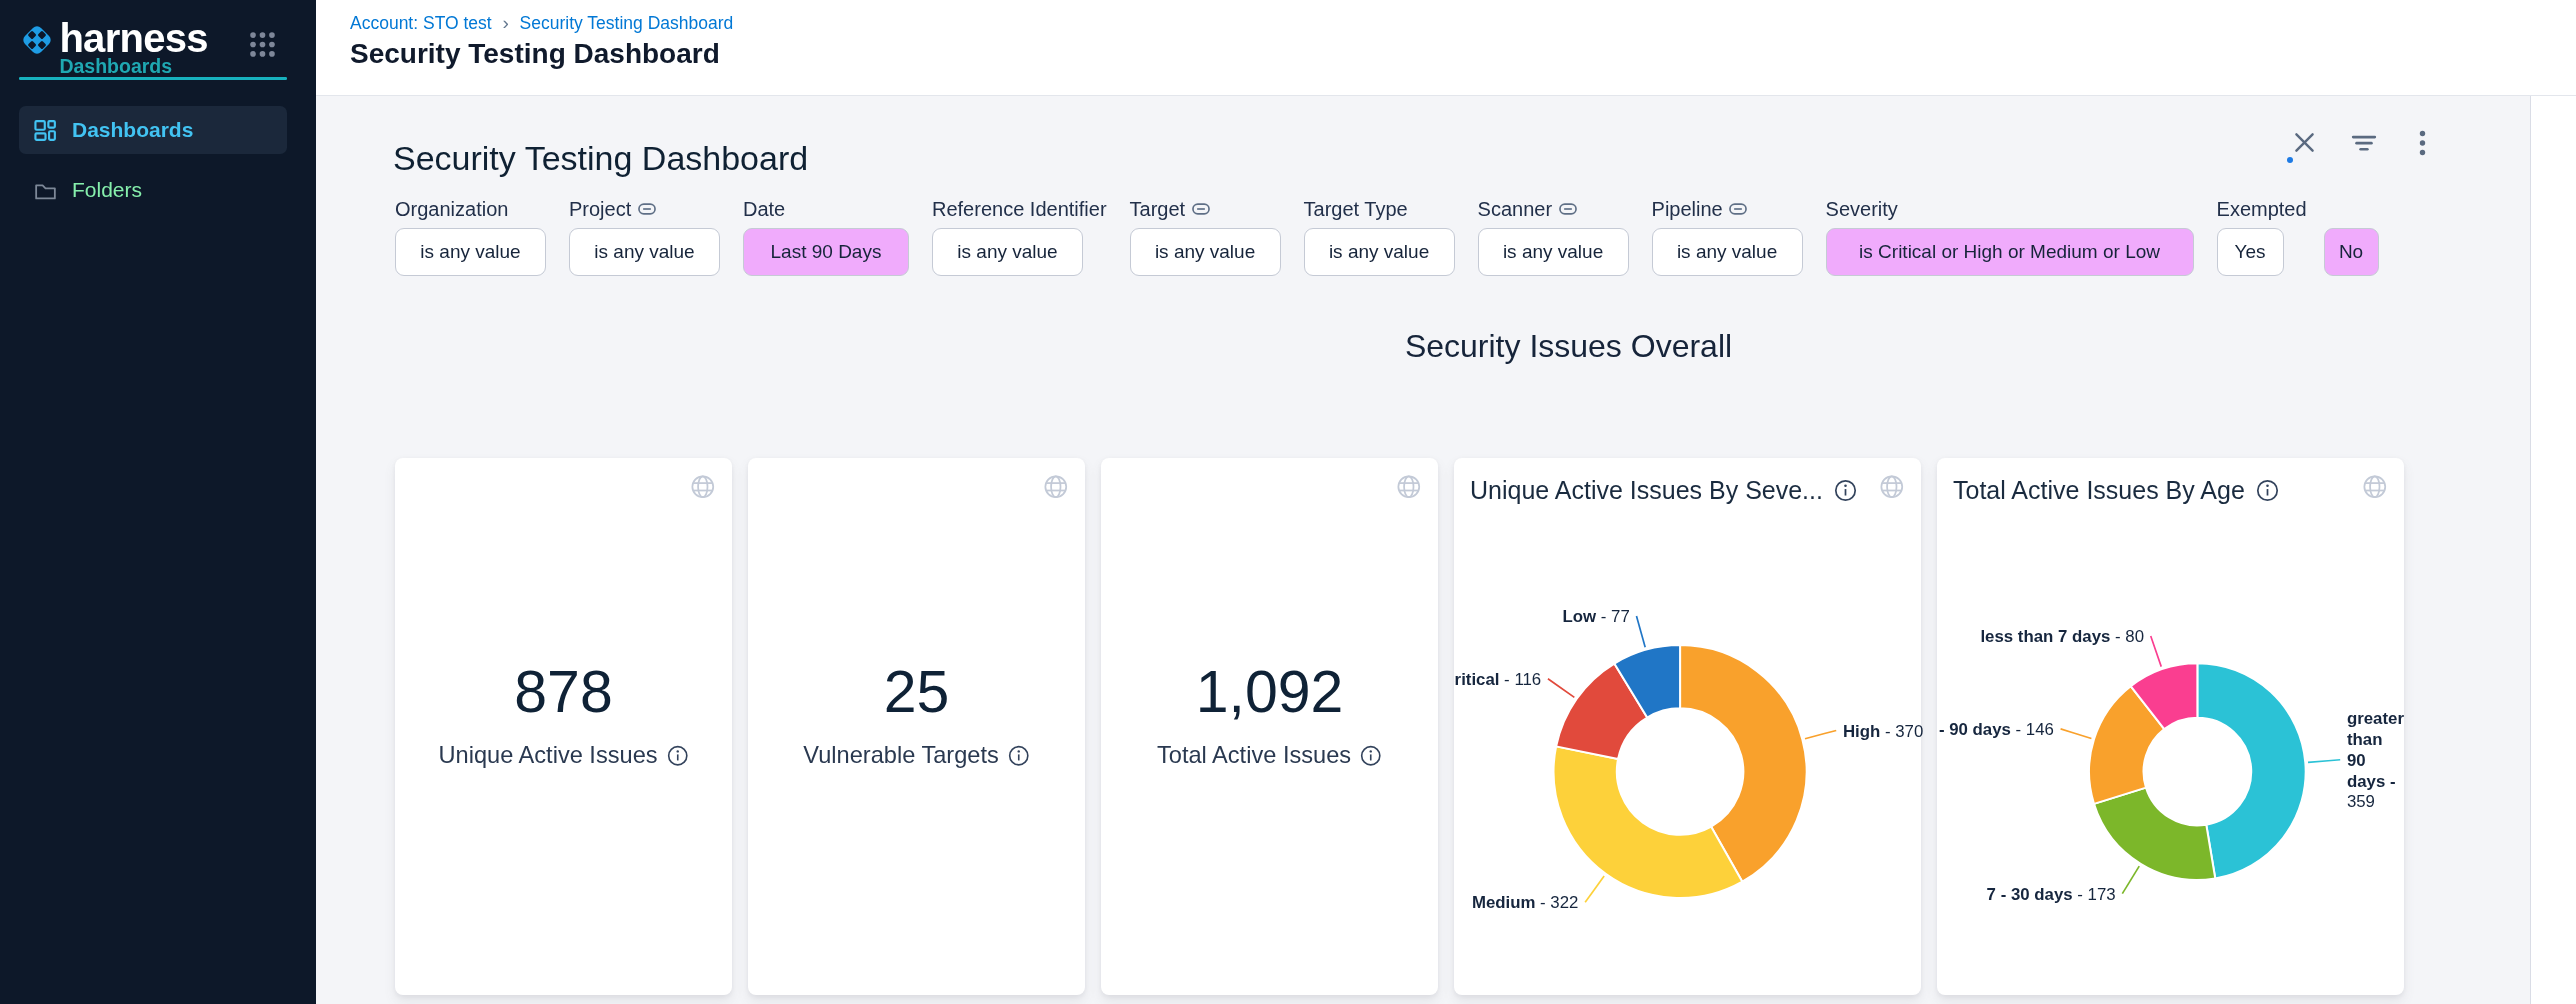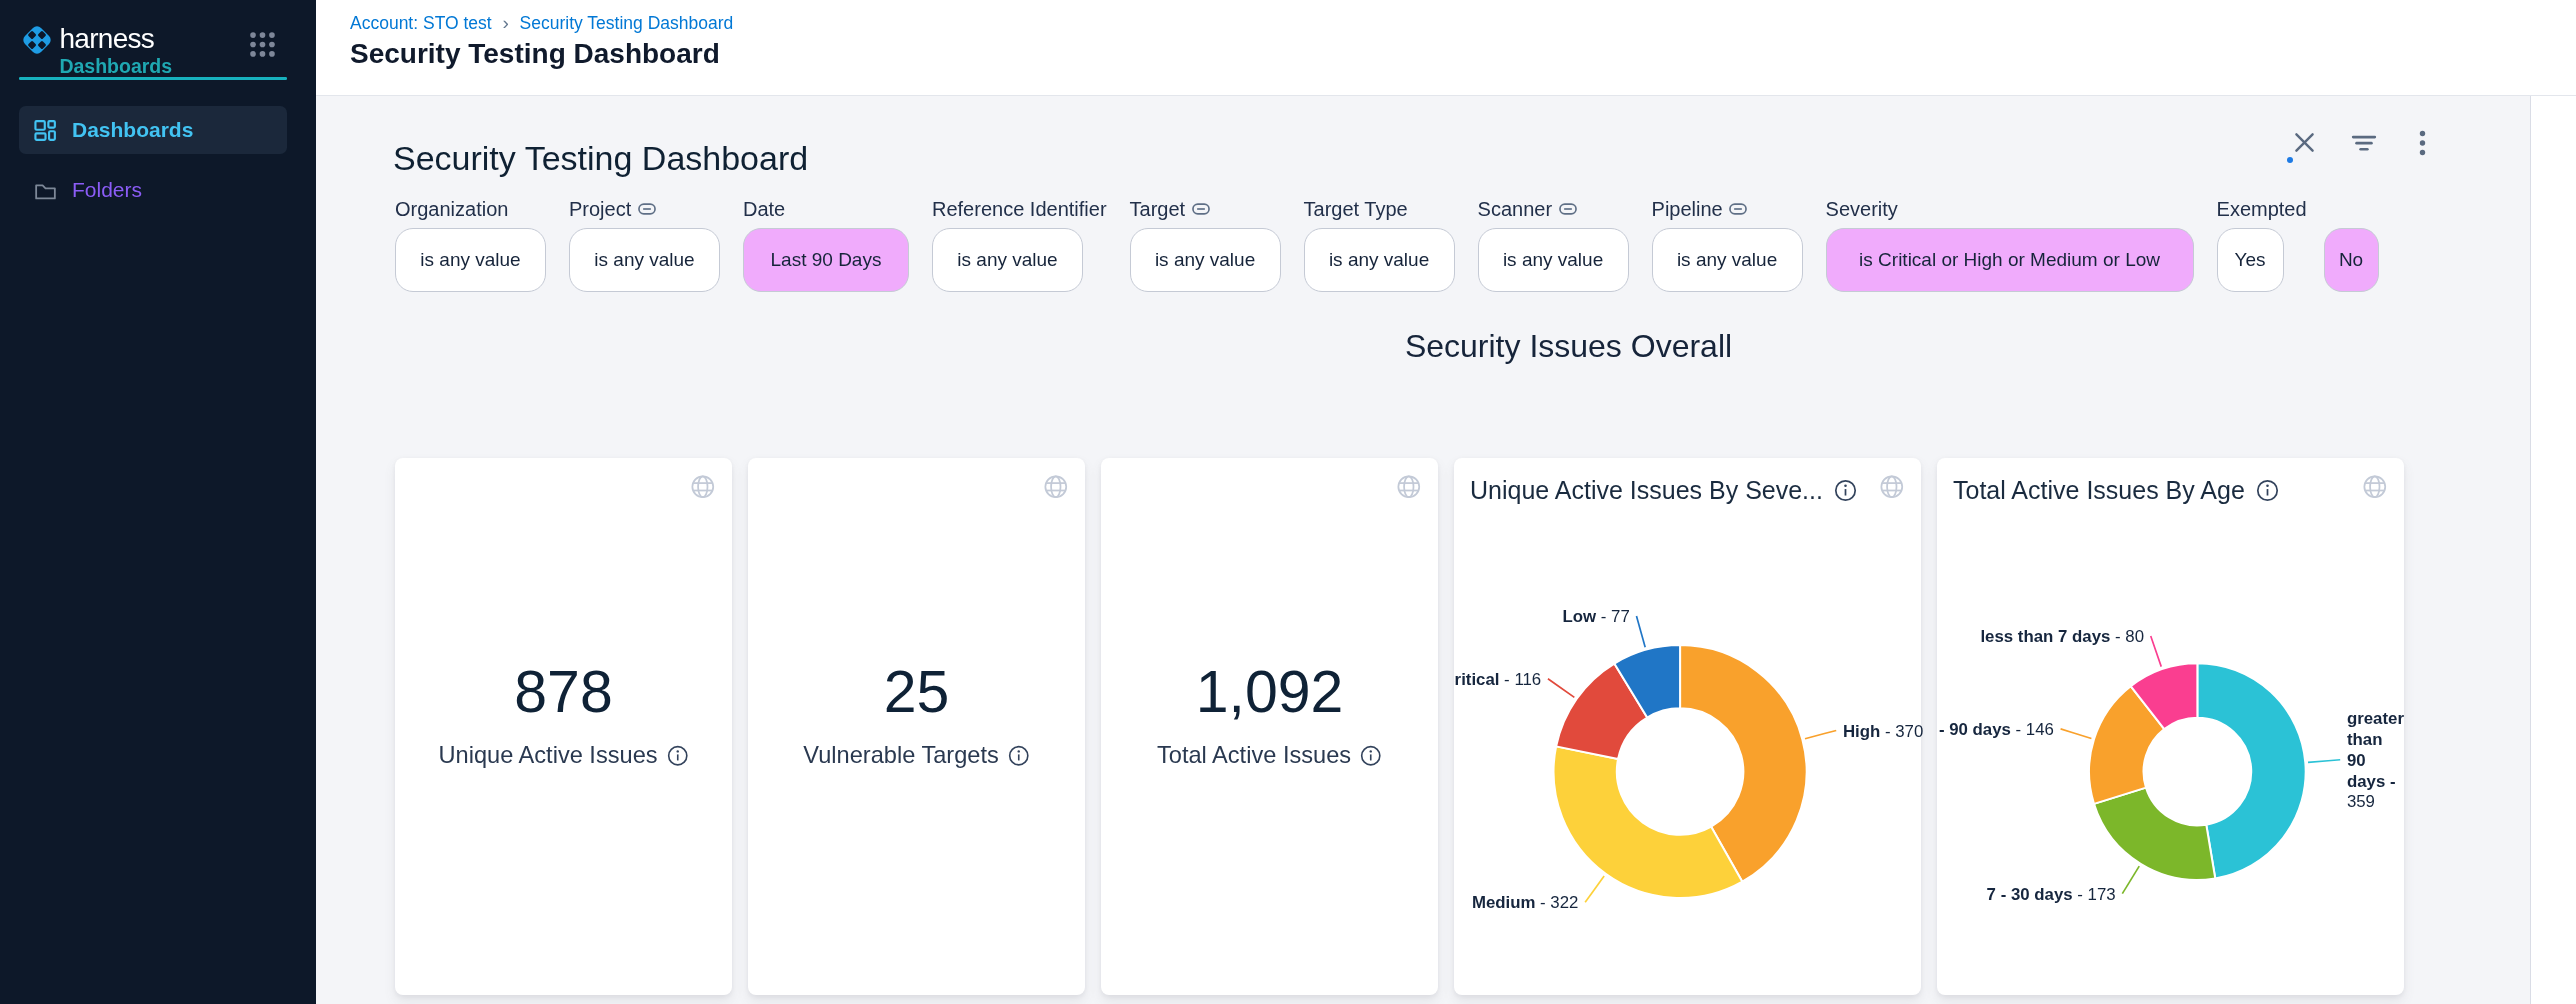--- a/index.html
+++ b/index.html
@@ -5,30 +5,30 @@
   * { margin:0; padding:0; box-sizing:border-box; }
   html,body { width:2576px; height:1005px; overflow:hidden; background:#fff;
     font-family:"Liberation Sans","DejaVu Sans",sans-serif; }
   .app { display:flex; width:2576px; height:1005px; }
 
   
   .sidebar { width:316px; height:100%; background:#0D1829; flex:0 0 316px; position:relative; }
   .brand { position:absolute; top:23px; left:20px; display:flex; align-items:flex-start; }
   .brand-mark { width:34px; height:34px; }
   .brand-texts { margin-left:5.4px; }
-  .brand-word { color:#fff; font-size:28px; font-weight:400; letter-spacing:-0.7px; line-height:31px; }
+  .brand-word { color:#fff; font-size:40px; font-weight:700; letter-spacing:-0.7px; line-height:31px; }
   .brand-product { color:#1FA8B2; font-size:19.5px; font-weight:600; margin-top:1.3px; }
   .module-grid { position:absolute; top:31px; right:40px; width:27px; height:27px; cursor:pointer; }
   .brand-underline { position:absolute; top:77px; left:19px; width:268px; height:2.7px; background:#17B1BE; border-radius:1.3px; }
   .nav { position:absolute; top:106px; left:19px; width:268px; }
   .nav-item { display:flex; align-items:center; height:48px; border-radius:6.7px; padding-left:15px; cursor:pointer; margin-bottom:12px; }
   .nav-item.active { background:#1B283B; }
   .nav-item .nav-label { font-size:21px; font-weight:600; margin-left:15px; }
   .nav-item.active .nav-label { color:#42C3F2; }
-  .nav-item:not(.active) .nav-label { color:#8b5cf6; font-weight:400; }
+  .nav-item:not(.active) .nav-label { color:#86efac; font-weight:400; }
 
   
   .main { flex:1; display:flex; flex-direction:column; min-width:0; }
   .topbar { height:96px; background:#fff; border-bottom:1.3px solid #E3E6EC; padding-left:34px; position:relative; }
   .breadcrumb { position:absolute; top:12px; left:34px; display:flex; align-items:center; font-size:17.5px; }
   .crumb { color:#0278D5; cursor:pointer; }
   .crumb-sep { color:#64788F; margin:0 10.8px; font-size:19px; }
   .topbar-title { position:absolute; top:38px; left:34px; font-size:28px; font-weight:700; color:#101A2C; }
 
   .dashboard { position:relative; flex:1; background:#F4F5F8; overflow:hidden; }
@@ -36,21 +36,21 @@
 
   .panel-title { position:absolute; top:43px; left:77px; font-size:34px; font-weight:400; color:#0F2133; }
   .panel-actions { position:absolute; top:31px; left:1973px; display:flex; align-items:center; gap:28px; }
   .action-btn { width:31px; height:31px; display:flex; align-items:center; justify-content:center; cursor:pointer; }
   .cursor-dot { position:absolute; top:61px; left:1971px; width:6px; height:6px; border-radius:50%; background:#1E7BE4; }
 
   .filter-bar { position:absolute; top:101px; left:79px; display:flex; gap:23px; align-items:flex-start; }
   .filter-chip { display:flex; flex-direction:column; }
   .filter-label-row { display:flex; align-items:center; gap:6.7px; height:24px; margin-bottom:6.7px;
     font-size:20px; color:#22304A; white-space:nowrap; }
-  .filter-value { height:64px; border:1.3px solid #C5CAD5; border-radius:18px; background:#fff;
+  .filter-value { height:48px; border:1.3px solid #C5CAD5; border-radius:9px; background:#fff;
     display:flex; align-items:center; justify-content:center; font-size:19px; color:#16243A;
     white-space:nowrap; cursor:pointer; }
   .filter-value.highlight { background:#f0abfc; }
   .toggle-group { display:flex; gap:19px; }
 
   .section-title { position:absolute; top:232px; left:0; width:2505px; text-align:center;
     font-size:32px; font-weight:400; color:#16243A; }
 
   .cards { position:absolute; top:362px; left:79px; display:flex; gap:16px; }
   .card { background:#fff; border-radius:8px; height:537px; position:relative;

